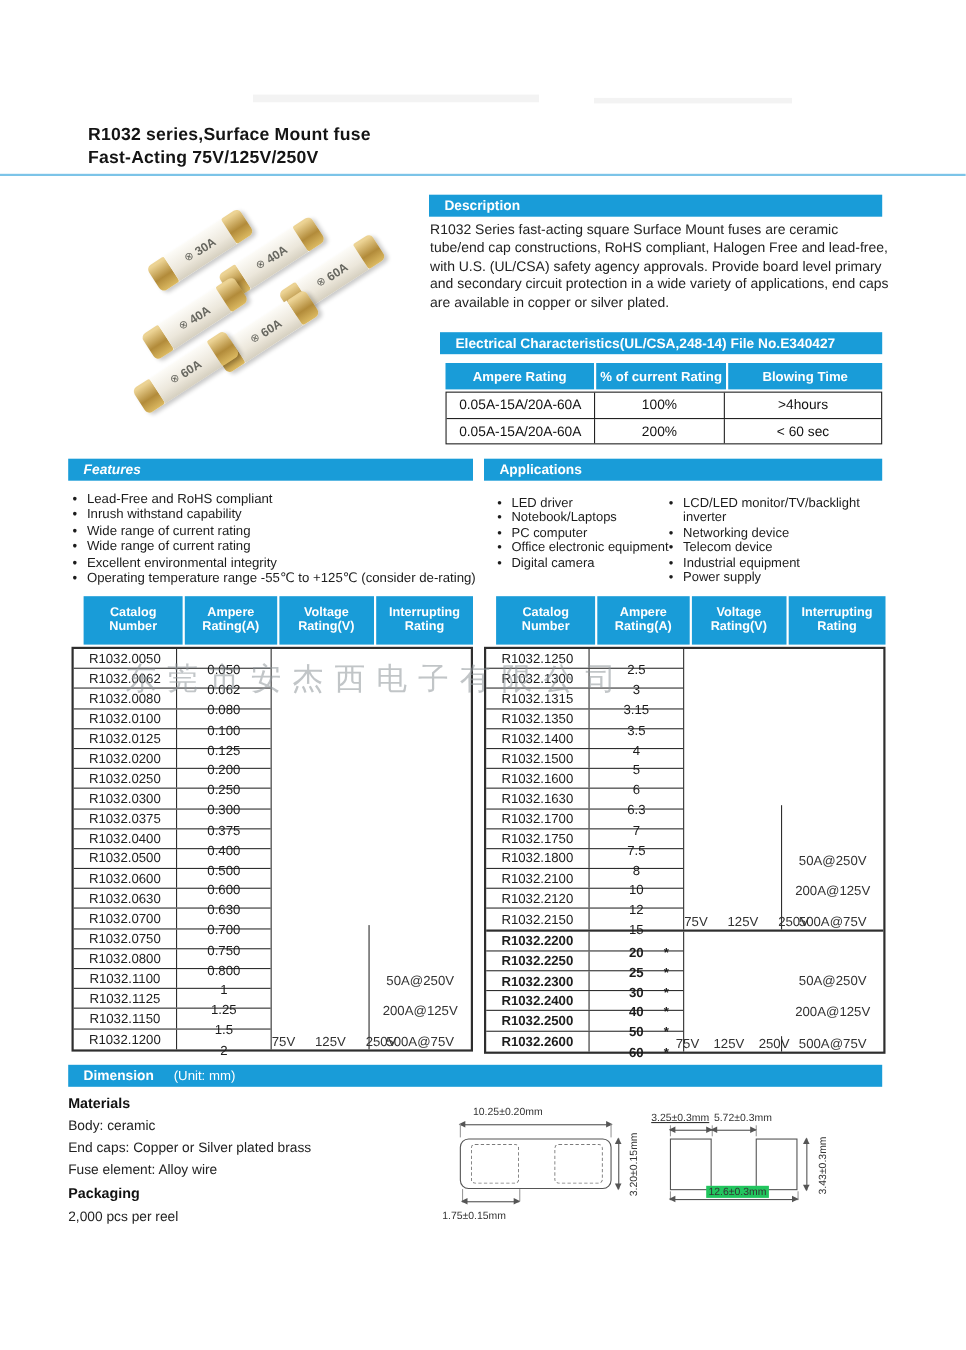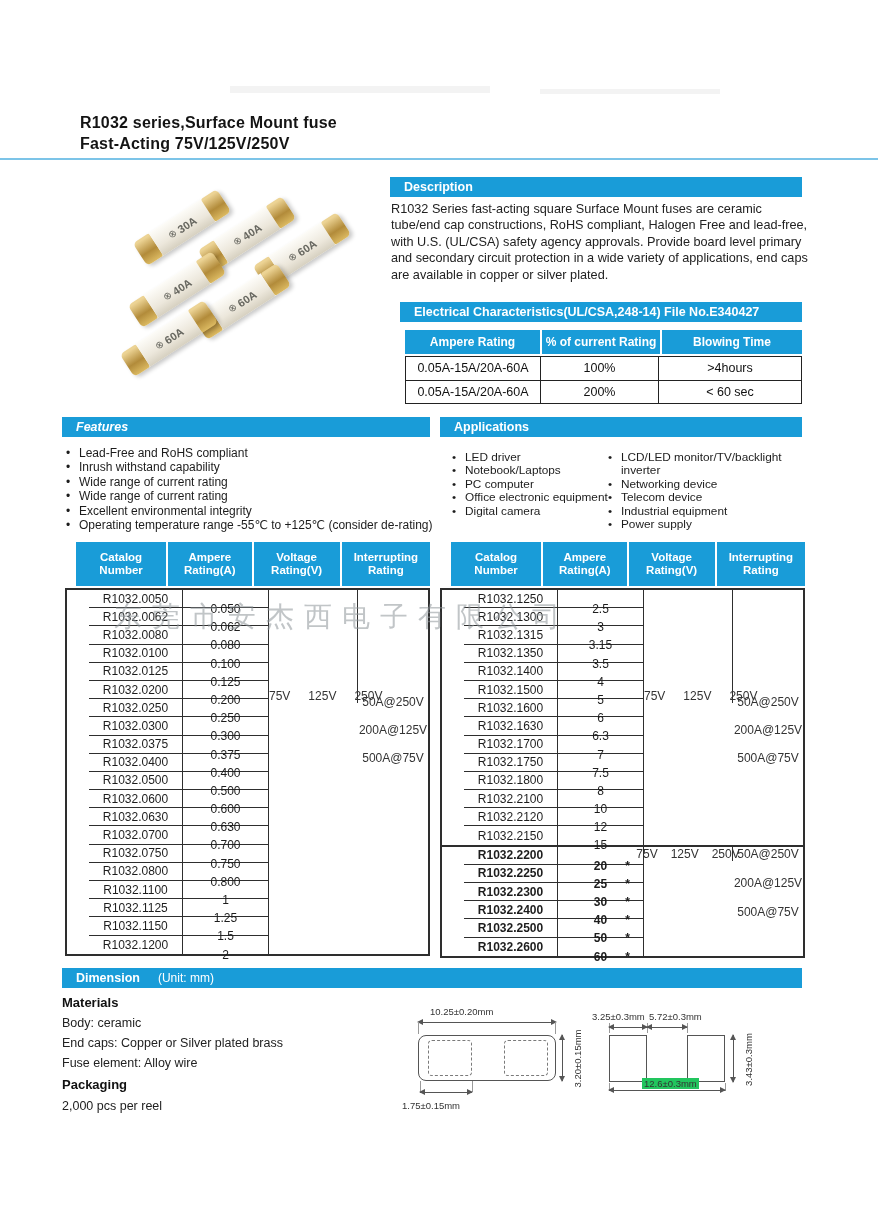--- a/index.html
+++ b/index.html
@@ -50,21 +50,21 @@
   .blist li{line-height:14.4px;padding-left:13px;position:relative;}
   .blist li::before{content:"•";position:absolute;left:0;top:0;}
   .applist li{line-height:13.4px;font-size:11.8px;}
 
   
   .cat{position:absolute;top:542px;width:365px;}
   .cat-head{display:flex;gap:2px;height:44px;margin-left:11px;}
   .hc{background:var(--blue);color:#fff;font-weight:bold;font-size:11.5px;line-height:13px;display:flex;align-items:center;justify-content:center;text-align:center;padding:0 8px;box-sizing:border-box;}
   .hc1{width:93px;}.hc2{width:86px;}.hc3{width:89px;}.hc4{width:91px;}
   .cat-body{border:2px solid var(--line);margin-top:2px;background:#fff;box-sizing:border-box;}
-  .grp{display:flex;align-items:flex-start;padding-left:22px;}
+  .grp{display:flex;align-items:flex-end;}
   .grp2{border-top:2px solid var(--line);}
   .rows{width:180px;border-right:1px solid var(--line);box-sizing:border-box;}
   .row{display:flex;height:18.2px;border-bottom:1px solid var(--line);box-sizing:border-box;}
   .rows .row:last-child{border-bottom:none;}
   .cell-cat{width:94px;border-right:1px solid var(--line);display:flex;align-items:center;justify-content:center;font-size:12px;color:#1d1d1d;box-sizing:border-box;}
   .cell-amp{flex:1;display:flex;align-items:center;justify-content:center;font-size:12px;color:#1d1d1d;position:relative;margin-top:19px;}
   .cell-amp .star{position:absolute;right:13px;font-weight:bold;}
   .vcol{width:89px;border-right:1px solid var(--line);display:flex;flex-direction:row;align-items:center;font-size:12px;color:#333;box-sizing:border-box;}
   .icol{flex:1;display:flex;flex-direction:column;align-items:center;font-size:12px;color:#333;}
   .padtop-v{padding-top:99px;gap:18px;}
@@ -547,21 +547,21 @@
   <div class="dash" style="left:504px;top:1040px;width:44px;height:36px;"></div>
   <div class="dv" style="left:562px;top:1035px;height:46px;"></div>
   <div class="dlab vlab" style="left:532px;top:1053px;width:90px;text-align:center;">3.20±0.15mm</div>
   <div class="ext" style="left:420px;top:1081px;height:11px;"></div>
   <div class="ext" style="left:472px;top:1081px;height:11px;"></div>
   <div class="dh" style="left:420px;top:1092px;width:52px;"></div>
   <div class="dlab" style="left:402px;top:1100px;">1.75±0.15mm</div>
 </div>
 
 <div>
-  <div class="dlab" style="left:592px;top:1011px;">3.25±0.3mm</div>
+  <div class="dlab" style="left:592px;top:1011px;text-decoration:underline;">3.25±0.3mm</div>
   <div class="dlab" style="left:649px;top:1011px;">5.72±0.3mm</div>
   <div class="ext" style="left:609px;top:1023px;height:10px;"></div>
   <div class="ext" style="left:647px;top:1023px;height:10px;"></div>
   <div class="ext" style="left:687px;top:1023px;height:10px;"></div>
   <div class="dh" style="left:609px;top:1027px;width:38px;"></div>
   <div class="dh" style="left:647px;top:1027px;width:40px;"></div>
   <div class="outline" style="left:609px;top:1035px;width:38px;height:47px;"></div>
   <div class="outline" style="left:687px;top:1035px;width:38px;height:47px;"></div>
   <div class="dv" style="left:733px;top:1035px;height:47px;"></div>
   <div class="dlab vlab" style="left:703px;top:1054px;width:90px;text-align:center;">3.43±0.3mm</div>

